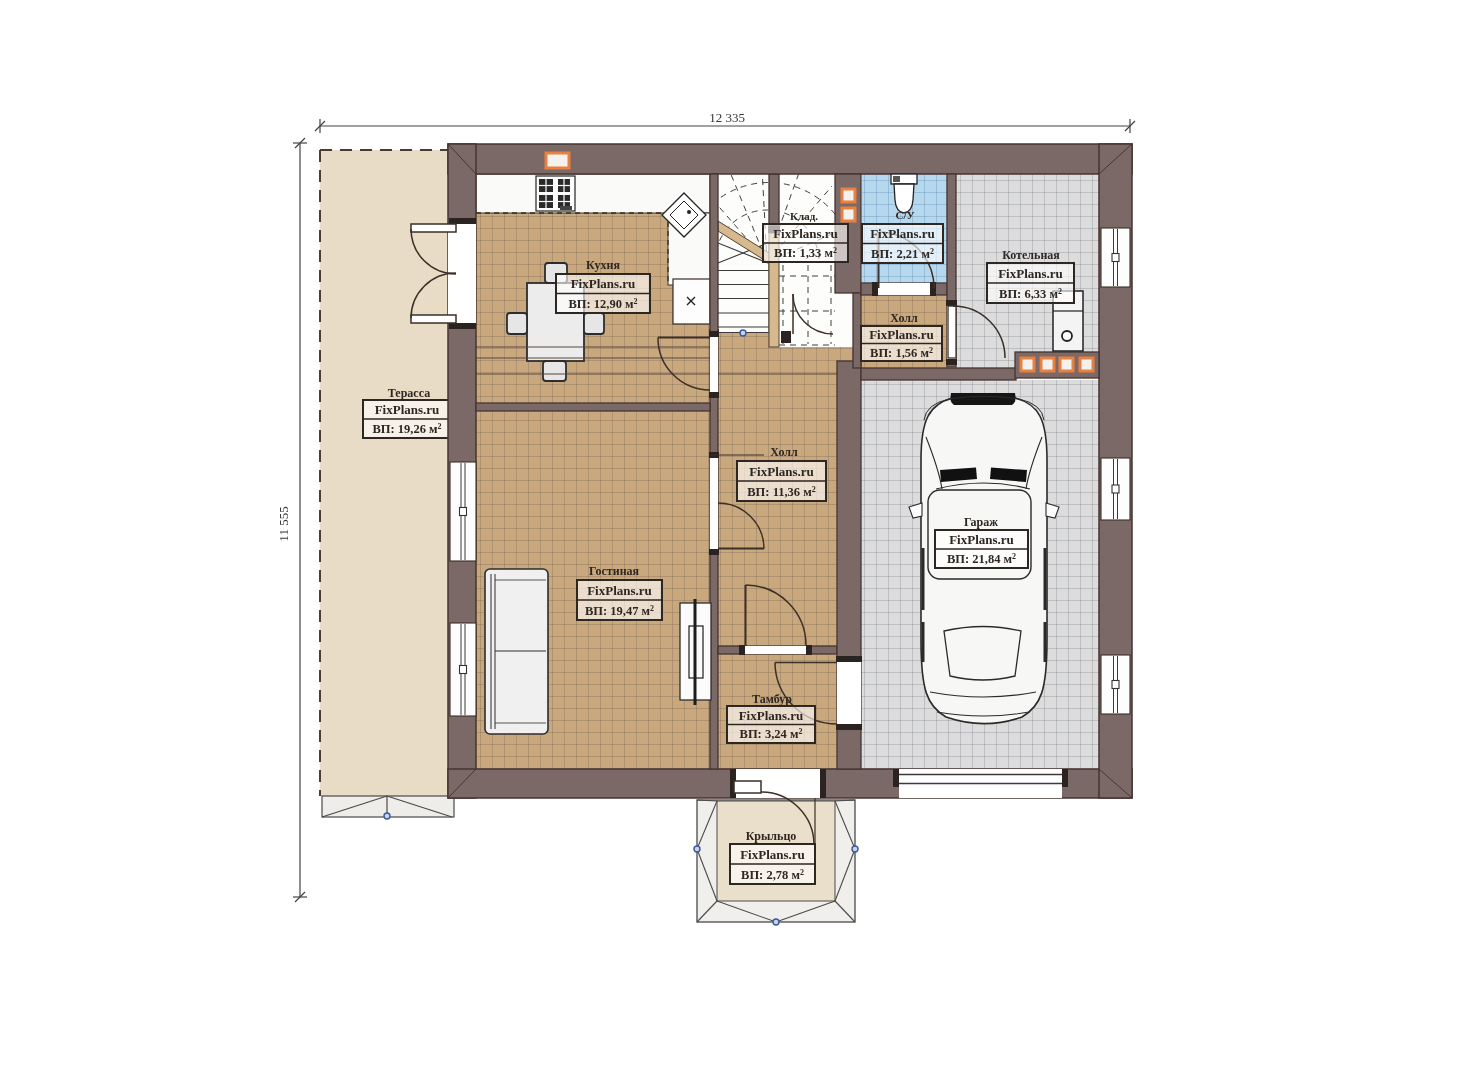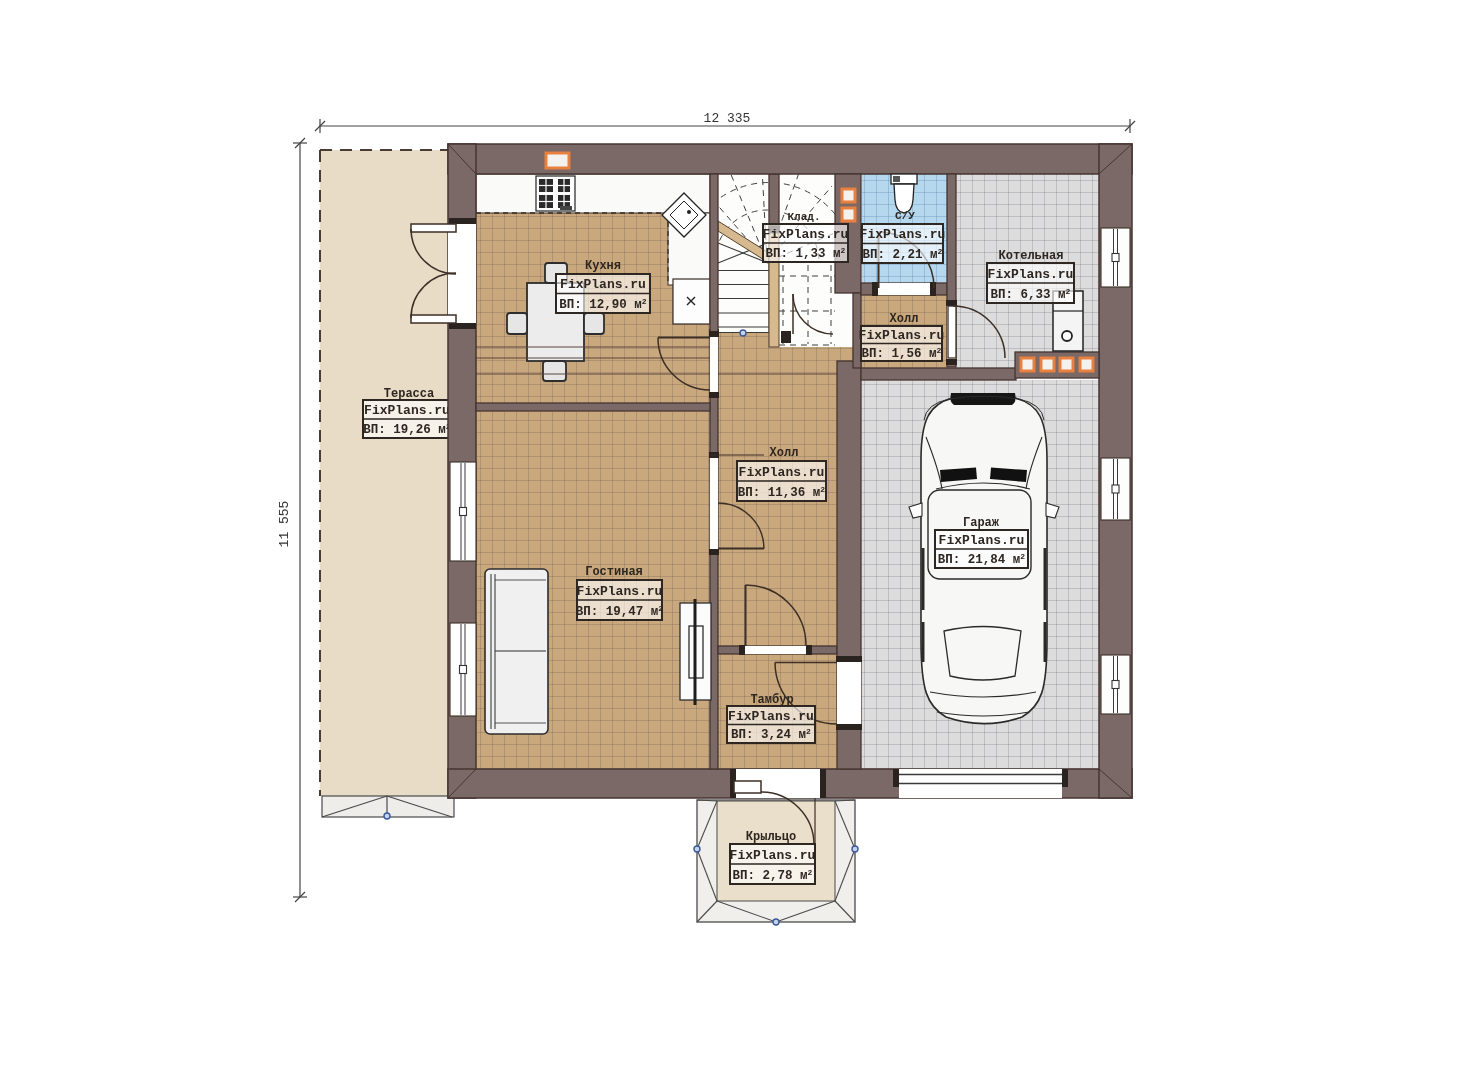--- a/index.html
+++ b/index.html
@@ -1,14 +1,14 @@
 <!DOCTYPE html>
 <html><head><meta charset="utf-8"><title>plan</title><style>
 html,body{margin:0;padding:0;background:#fff;}
-#plan{position:relative;width:1473px;height:1080px;font-family:Liberation Mono, monospace;}
+#plan{position:relative;width:1473px;height:1080px;font-family:Liberation Serif, serif;}
 </style></head><body>
 <div id="plan">
 <svg width="1473" height="1080" viewBox="0 0 1473 1080">
 <defs>
 <pattern id="tan" width="12" height="12" patternUnits="userSpaceOnUse">
  <rect width="12" height="12" fill="#caa87d"></rect>
  <path d="M12 0H0V12" stroke="rgba(96,78,72,0.5)" stroke-width="1" fill="none"></path>
 </pattern>
 <pattern id="grey" width="12" height="12" patternUnits="userSpaceOnUse">
  <rect width="12" height="12" fill="#dcdcdc"></rect>

